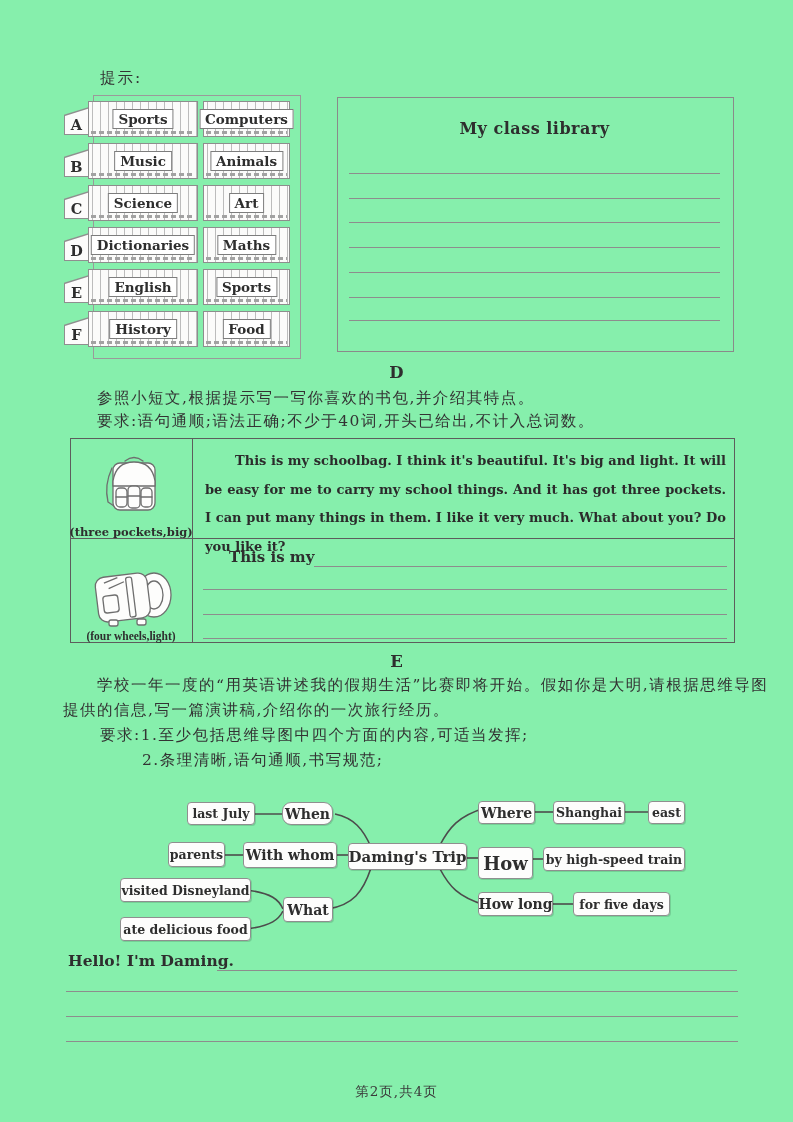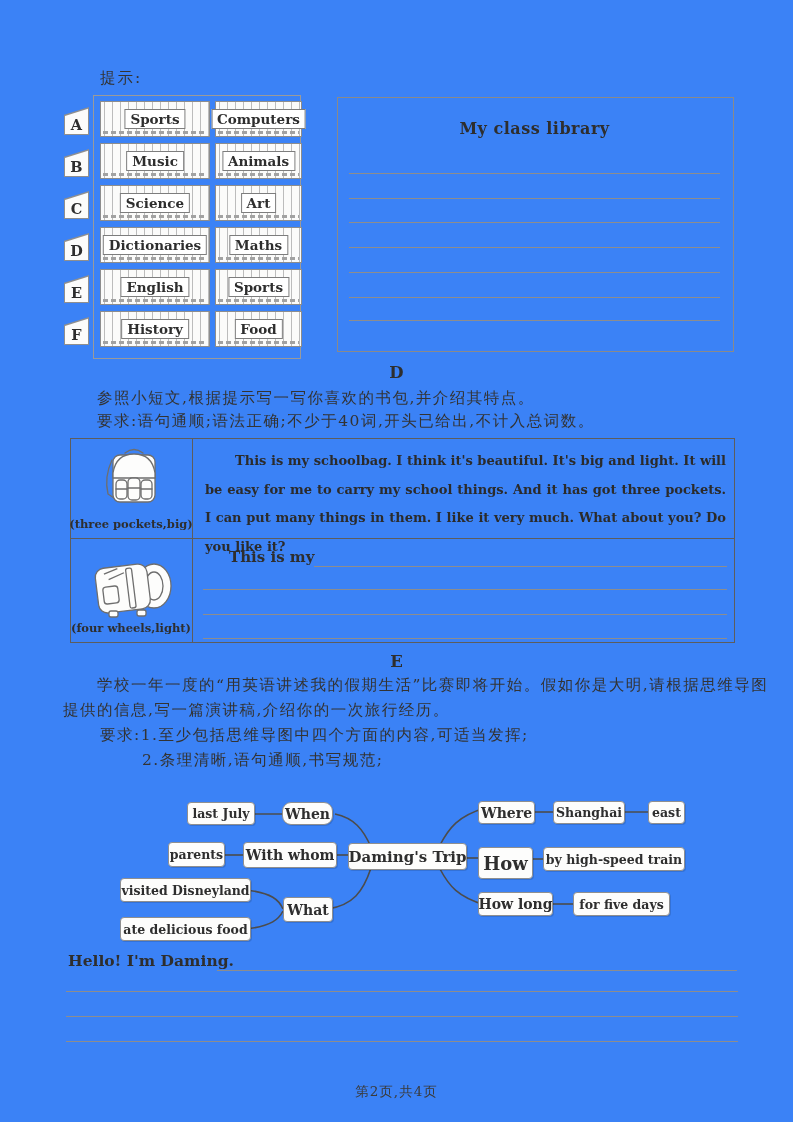--- a/index.html
+++ b/index.html
@@ -1,27 +1,27 @@
 <!DOCTYPE html>
 <html><head>
 <meta charset="utf-8">
 <style>
   html,body{margin:0;padding:0;background:#e9e9e7;}
-  .page{position:relative;width:793px;height:1122px;margin:0 auto;background:#3b82f6;
+  .page{position:relative;width:793px;height:1122px;margin:0 auto;background:#86efac;
         font-family:"DejaVu Serif",serif;color:#2e2e2e;overflow:hidden;}
   .abs{position:absolute;}
   .cn{font-size:15.5px;letter-spacing:1.5px;white-space:nowrap;color:#333;}
   .wline{position:absolute;height:0;border-top:1px solid #8d8d8d;}
 
   
   .hint{left:100px;top:68px;font-size:15.5px;letter-spacing:2px;}
 
   
   .shelf-frame{left:93px;top:95px;width:206px;height:262px;border:1px solid #9a9a9a;}
-  .srow{position:absolute;left:100px;width:202px;height:28px;text-align:right;}
+  .srow{position:absolute;left:88px;width:202px;height:28px;text-align:right;}
   .r0{top:101px}.r1{top:143px}.r2{top:185px}.r3{top:227px}.r4{top:269px}.r5{top:311px}
   .cell{position:absolute;top:0;height:36px;border:1px solid #8d8d8d;box-sizing:border-box;
         background:repeating-linear-gradient(90deg,#fbfbfa 0 3px,#bcbcbc 3px 4px,#fbfbfa 4px 8px);}
   .cell::after{content:"";position:absolute;left:2px;right:2px;bottom:2px;height:3px;
         background:repeating-linear-gradient(90deg,#a2a2a2 0 5px,transparent 5px 8px);}
   .cl{left:0;width:110px;} .cr{left:115px;width:87px;}
   .blabel{position:absolute;left:50%;top:50%;transform:translate(-50%,-50%);background:#fff;
         border:1px solid #7d7d7d;padding:1px 5px;font-weight:bold;font-size:13.5px;white-space:nowrap;z-index:1;}
   .tab{position:absolute;left:64px;width:25px;height:28px;}
   .tab .bg{position:absolute;inset:0;background:#8f8f8f;clip-path:polygon(0 28%,100% 0,100% 100%,0 100%);}
@@ -37,21 +37,21 @@
   
   .sec-label{left:0;right:0;text-align:center;font-weight:bold;font-size:16.5px;}
   .secd{top:363px;} .sece{top:652px;}
 
   
   .dl1{left:97px;top:388px;} .dl2{left:97px;top:411px;}
   .d-table{left:70px;top:438px;width:665px;height:205px;border:1.5px solid #5d5d5d;box-sizing:border-box;}
   .d-col{position:absolute;left:121px;top:0;bottom:0;border-left:1px solid #5d5d5d;}
   .d-rowdiv{position:absolute;top:99px;left:0;right:0;border-top:1px solid #5d5d5d;}
   .bag-cell{position:absolute;left:0;width:120px;display:flex;flex-direction:column;align-items:center;justify-content:flex-end;}
-  .b1{top:0;height:97px;gap:7px;} .b2{top:101px;height:100px;}
+  .b1{top:8px;height:97px;gap:7px;} .b2{top:108px;height:100px;font-family:Liberation Serif, serif;}
   .bag-cap{font-weight:bold;font-size:11.5px;white-space:nowrap;margin:2px 0 5px 0;}
   .sample{position:absolute;left:134px;top:8px;width:521px;font-weight:bold;font-size:13px;
           line-height:28.5px;text-align:justify;text-indent:30px;color:#2b2b2b;}
   .ans-start{position:absolute;left:158px;top:109px;font-weight:bold;font-size:15px;white-space:nowrap;}
   .ans-uline1{position:absolute;left:243px;right:7px;top:127px;border-top:1px solid #8d8d8d;}
   .ans-line{position:absolute;left:132px;right:7px;border-top:1px solid #8d8d8d;}
   .al1{top:150px}.al2{top:175px}.al3{top:199px}
 
   
   .el1{left:97px;top:675px;} .el2{left:63px;top:700px;}

